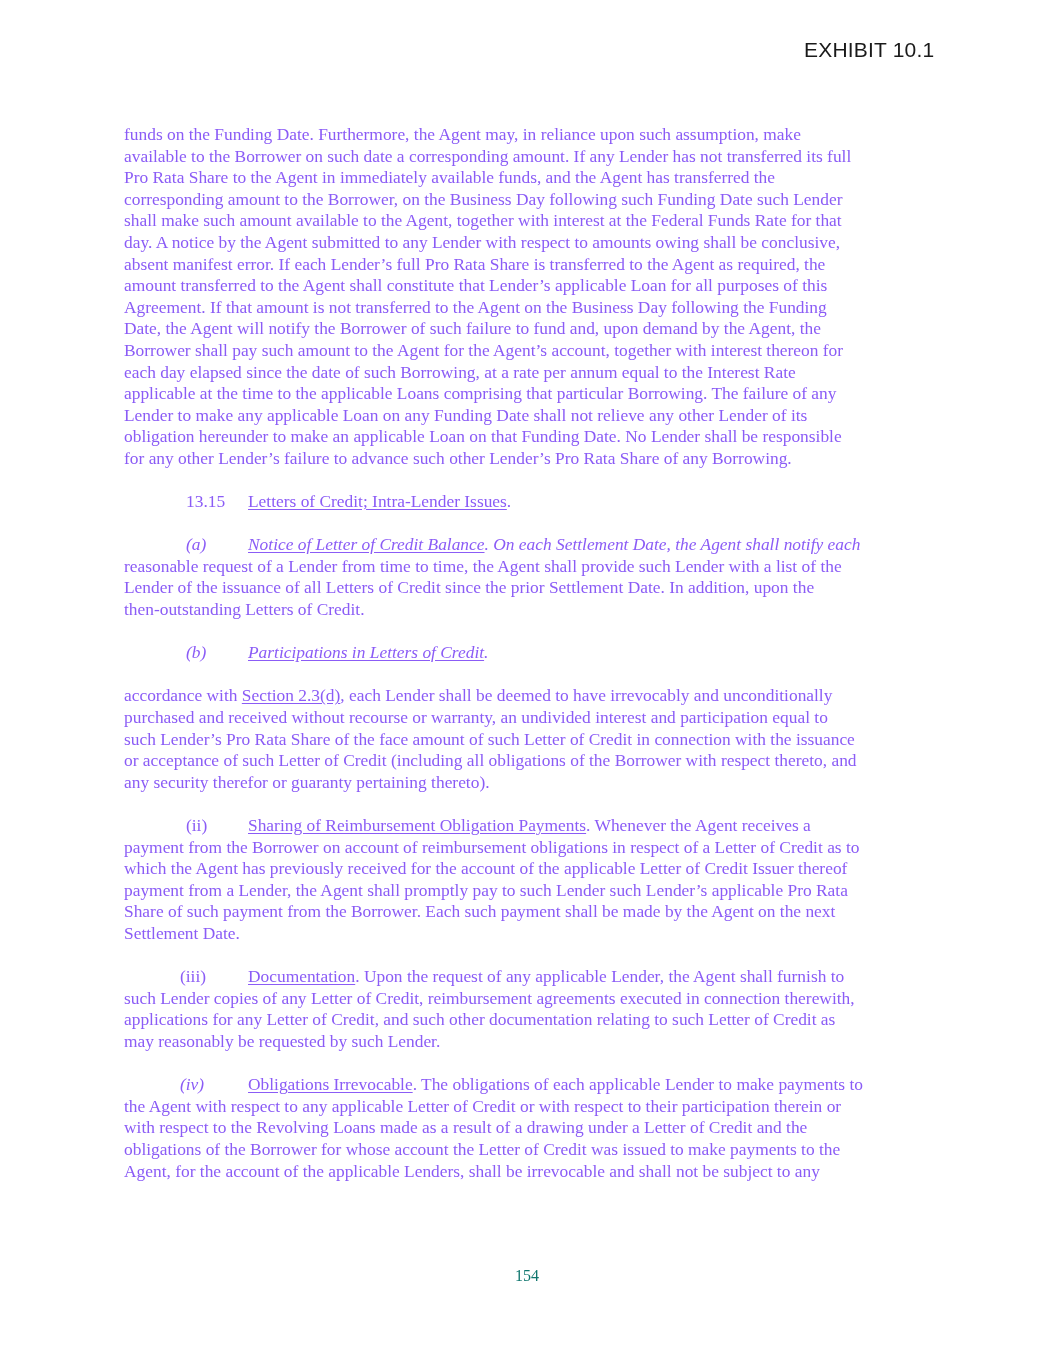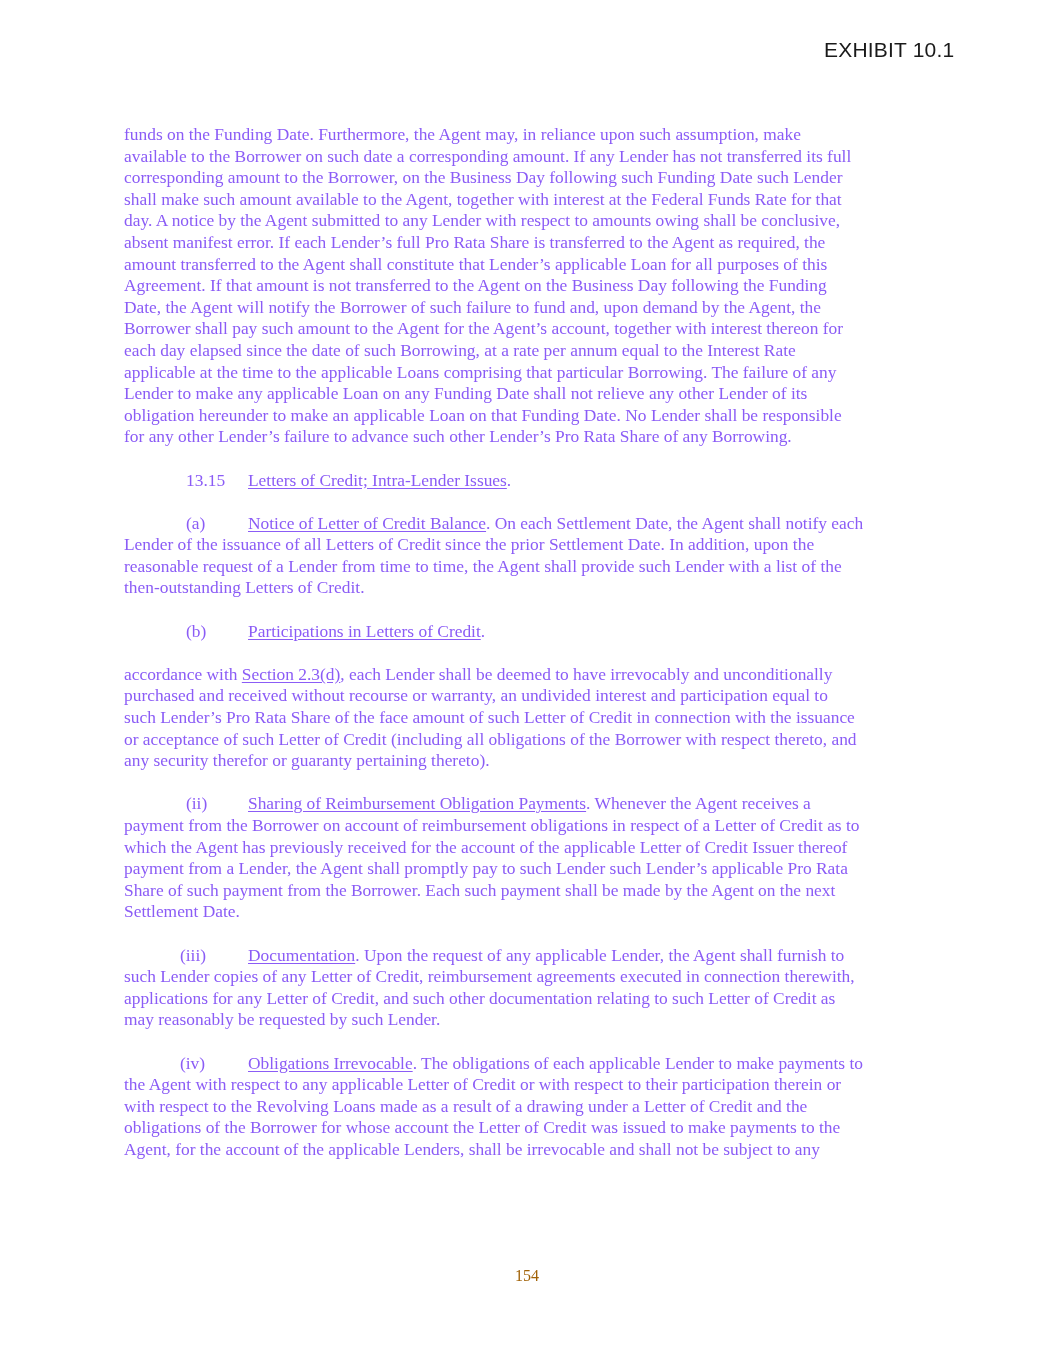--- a/index.html
+++ b/index.html
@@ -1,45 +1,46 @@
 <!DOCTYPE html>
 <html><head>
 <meta charset="utf-8">
 <style>
   html, body { margin: 0; padding: 0; background: #ffffff; }
   body { width: 1055px; height: 1365px; position: relative; overflow: hidden; color: #111; }
   .exhibit {
     position: absolute; top: 38px; left: 804px;
-    font-family: "Liberation Sans", sans-serif; font-size: 21px; color: #1a1a1a; letter-spacing: 0.2px; margin-left: 20px;
+    font-family: "Liberation Sans", sans-serif; font-size: 21px; color: #1a1a1a; letter-spacing: 0.2px;
   }
   .page {
     position: absolute; top: 124px; left: 124px; width: 810px;
     font-family: "Liberation Serif", serif; font-size: 17.4px; line-height: 21.6px; color: #8b5cf6;
   }
   .line { white-space: nowrap; height: 21.6px; }
   .para { margin-bottom: 21.6px; }
   .heading-line { padding-left: 62px; }
   .num { display: inline-block; width: 62px; }
-  .lead-a { padding-left: 62px; }
+  .lead-a { padding-left: 62px; font-style: italic; }
   .u { text-decoration: underline; text-underline-offset: 2px; }
   .page-number {
     position: absolute; top: 1267px; left: 0; width: 1054px; text-align: center;
-    font-family: "Liberation Serif", serif; font-size: 16px; color: #a16207;
+    font-family: "Liberation Serif", serif; font-size: 16px; color: #0f766e;
   }
 </style>
 </head>
 <body>
 
 <div class="exhibit">EXHIBIT 10.1</div>
 
 <div class="page">
 
   <div class="para" id="cont">
       <div class="line">funds on the Funding Date.  Furthermore, the Agent may, in reliance upon such assumption, make</div>
       <div class="line">available to the Borrower on such date a corresponding amount.  If any Lender has not transferred its full</div>
+      <div class="line">Pro Rata Share to the Agent in immediately available funds, and the Agent has transferred the</div>
       <div class="line">corresponding amount to the Borrower, on the Business Day following such Funding Date such Lender</div>
       <div class="line">shall make such amount available to the Agent, together with interest at the Federal Funds Rate for that</div>
       <div class="line">day.  A notice by the Agent submitted to any Lender with respect to amounts owing shall be conclusive,</div>
       <div class="line">absent manifest error.  If each Lender’s full Pro Rata Share is transferred to the Agent as required, the</div>
       <div class="line">amount transferred to the Agent shall constitute that Lender’s applicable Loan for all purposes of this</div>
       <div class="line">Agreement.  If that amount is not transferred to the Agent on the Business Day following the Funding</div>
       <div class="line">Date, the Agent will notify the Borrower of such failure to fund and, upon demand by the Agent, the</div>
       <div class="line">Borrower shall pay such amount to the Agent for the Agent’s account, together with interest thereon for</div>
       <div class="line">each day elapsed since the date of such Borrowing, at a rate per annum equal to the Interest Rate</div>
       <div class="line">applicable at the time to the applicable Loans comprising that particular Borrowing.  The failure of any</div>
@@ -52,22 +53,22 @@
     <div class="line heading-line">
       <span class="num">13.15</span><span class="u">Letters of Credit; Intra-Lender Issues</span><span>.</span>
     </div>
   </div>
 
   <div class="para">
     <div class="line lead-a">
       <span class="num">(a)</span><span class="u">Notice of Letter of Credit Balance</span><span>.  On each Settlement Date, the Agent shall notify each</span>
     </div>
     <div>
+        <div class="line">reasonable request of a Lender from time to time, the Agent shall provide such Lender with a list of the</div>
         <div class="line">Lender of the issuance of all Letters of Credit since the prior Settlement Date.  In addition, upon the</div>
-        <div class="line">reasonable request of a Lender from time to time, the Agent shall provide such Lender with a list of the</div>
         <div class="line">then-outstanding Letters of Credit.</div>
       </div>
   </div>
 
   <div class="para">
     <div class="line lead-a">
       <span class="num">(b)</span><span class="u">Participations in Letters of Credit</span><span>.</span>
     </div>
   </div>
 
@@ -102,21 +103,21 @@
     </div>
     <div>
         <div class="line">such Lender copies of any Letter of Credit, reimbursement agreements executed in connection therewith,</div>
         <div class="line">applications for any Letter of Credit, and such other documentation relating to such Letter of Credit as</div>
         <div class="line">may reasonably be requested by such Lender.</div>
       </div>
   </div>
 
   <div class="para">
     <div class="line" style="padding-left:56px;">
-      <span class="num" style="width:68px;">(iv)</span><span class="u">Obligations Irrevocable</span><span>.  The obligations of each applicable Lender to make payments to</span>
+      <span class="num" style="width:68px;font-style:italic;">(iv)</span><span class="u">Obligations Irrevocable</span><span>.  The obligations of each applicable Lender to make payments to</span>
     </div>
     <div>
         <div class="line">the Agent with respect to any applicable Letter of Credit or with respect to their participation therein or</div>
         <div class="line">with respect to the Revolving Loans made as a result of a drawing under a Letter of Credit and the</div>
         <div class="line">obligations of the Borrower for whose account the Letter of Credit was issued to make payments to the</div>
         <div class="line">Agent, for the account of the applicable Lenders, shall be irrevocable and shall not be subject to any</div>
       </div>
   </div>
 
 </div>

